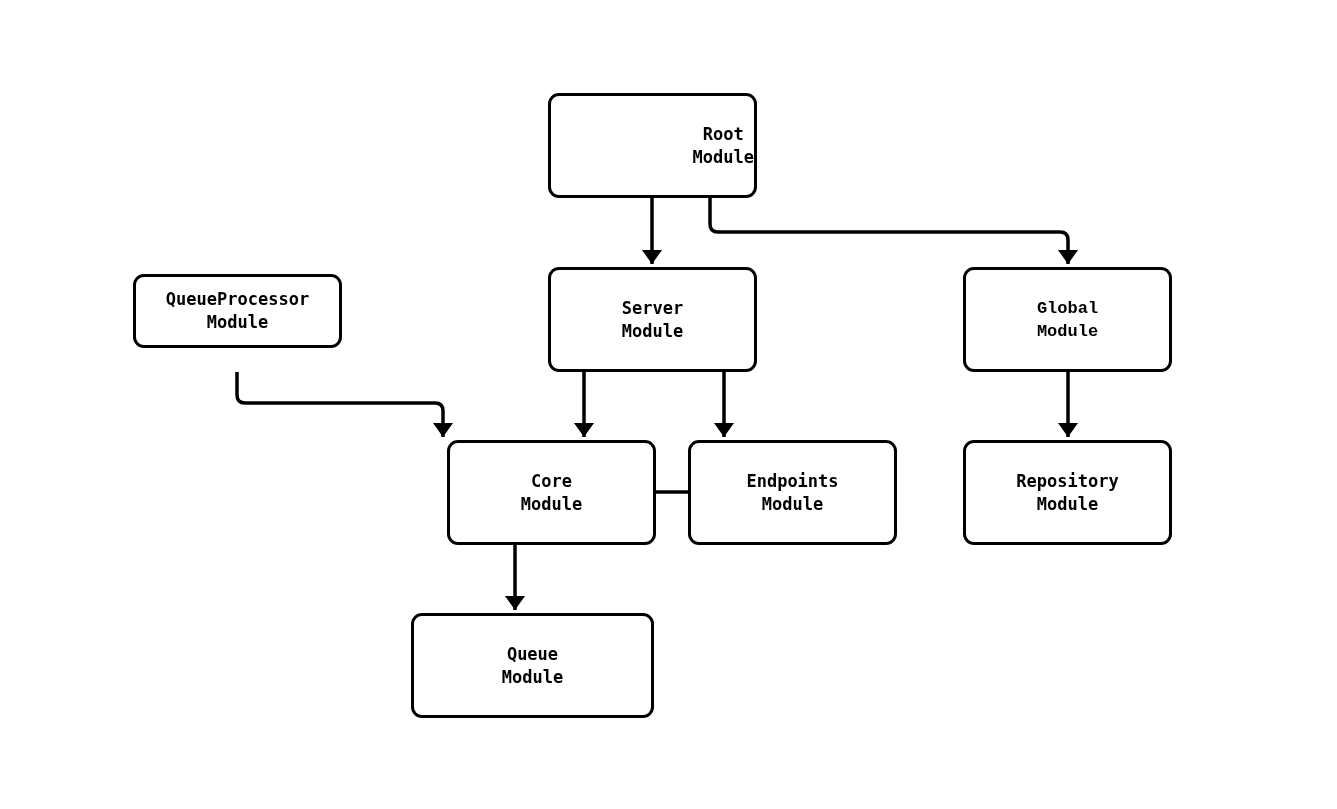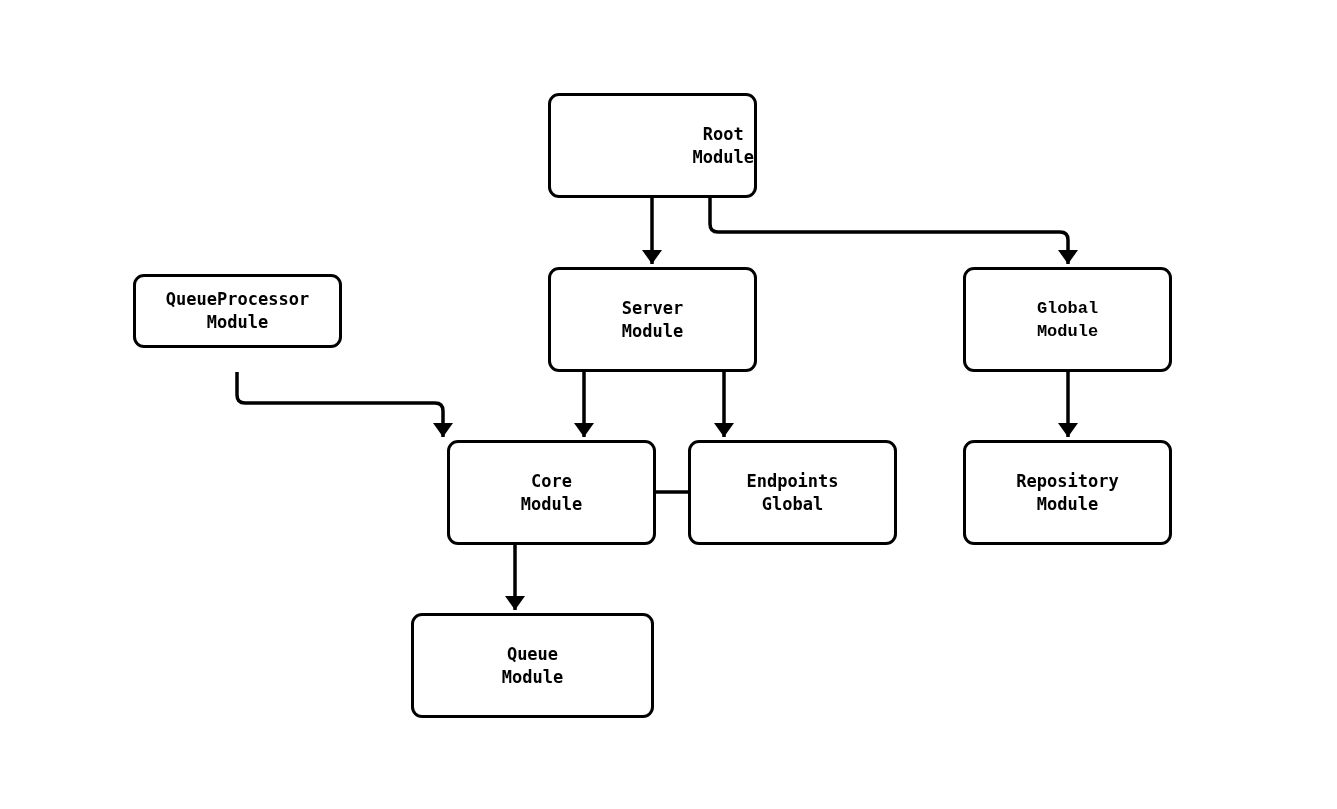--- a/index.html
+++ b/index.html
@@ -83,21 +83,21 @@
     <div class="node" style="left: 963px; top: 267px; width: 209px; height: 105px; font-family: Liberation Mono, monospace;">
       <span class="node-label">Global
 Module</span>
     </div>
     <div class="node" style="left: 411px; top: 440px; width: 209px; height: 105px; margin-left: 36px;">
       <span class="node-label">Core
 Module</span>
     </div>
     <div class="node" style="left: 688px; top: 440px; width: 209px; height: 105px;">
       <span class="node-label">Endpoints
-Global</span>
+Module</span>
     </div>
     <div class="node" style="left: 963px; top: 440px; width: 209px; height: 105px;">
       <span class="node-label">Repository
 Module</span>
     </div>
     <div class="node" style="left: 411px; top: 613px; width: 243px; height: 105px;">
       <span class="node-label">Queue
 Module</span>
     </div>
   </div>

